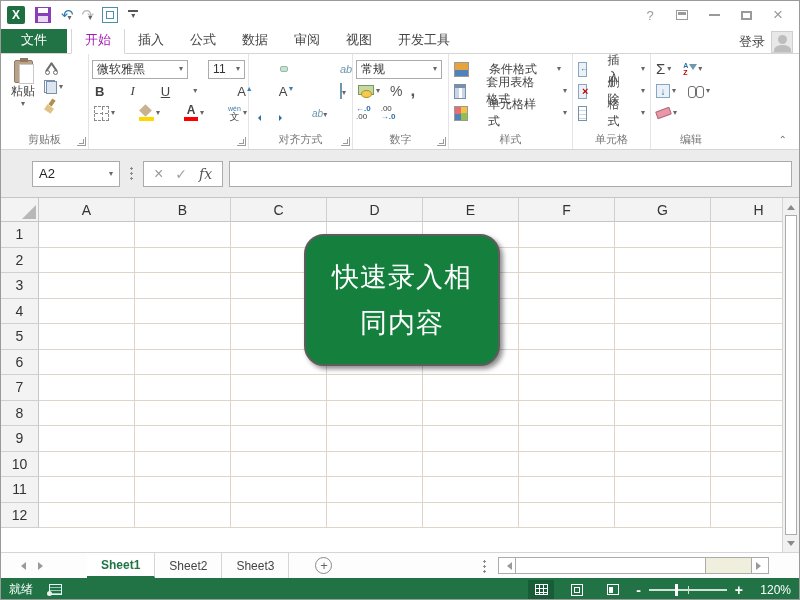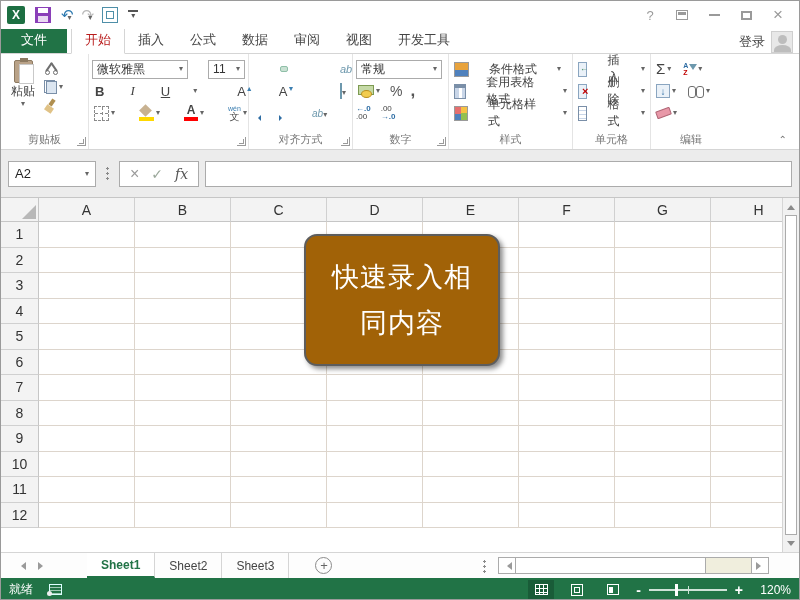--- a/index.html
+++ b/index.html
@@ -26,21 +26,21 @@
   .wc .dash { width:11px; border-top:2px solid #9a9a9a; }
   .wc .box { width:11px; height:9px; border:2px solid #9a9a9a; }
   .wc .ribbox { width:12px; height:10px; border:1px solid #9a9a9a; position:relative; }
   .wc .ribbox:before { content:""; position:absolute; left:1px; right:1px; top:1px; height:3px; background:#9a9a9a; }
   .wc.close { font-size:17px; }
 
   
   .tabrow { height:25px; display:flex; align-items:flex-end; background:#fff; border-bottom:1px solid #d5d5d5; }
   .rtab { padding:3px 13px 4px; font-size:13px; color:#444; cursor:default; }
   .rtab.file { background:#217346; color:#fff; padding:4px 20px; margin-right:4px; }
-  .rtab.active { color:#b91c1c; background:#fff; border:1px solid #d5d5d5; border-bottom:1px solid #fff; margin-bottom:-1px; }
+  .rtab.active { color:#a21caf; background:#fff; border:1px solid #d5d5d5; border-bottom:1px solid #fff; margin-bottom:-1px; }
   .signin { margin-left:auto; display:flex; align-items:center; gap:6px; padding-right:6px; font-size:13px; color:#444; }
   .avatar { width:22px; height:22px; background:#e8e8e8; border:1px solid #cfcfcf; position:relative; overflow:hidden; }
   .avatar:before { content:""; position:absolute; left:6px; top:3px; width:9px; height:9px; border-radius:50%; background:#bdbdbd; }
   .avatar:after { content:""; position:absolute; left:2px; top:13px; width:17px; height:10px; border-radius:50% 50% 0 0; background:#bdbdbd; }
 
   
   .ribbon { height:96px; background:#fff; border-bottom:1px solid #d5d5d5; display:flex; position:relative; font-size:12px; color:#444; }
   .rgroup { position:relative; border-right:1px solid #e4e4e4; padding:4px 3px 17px; flex:0 0 auto; }
   .rgroup-label { position:absolute; bottom:2px; left:0; right:0; text-align:center; font-size:11px; color:#777; }
   .launcher { position:absolute; right:2px; bottom:3px; width:9px; height:9px; border-right:1px solid #9a9a9a; border-bottom:1px solid #9a9a9a; }
@@ -130,21 +130,21 @@
   .funnel { width:0; height:0; border:4px solid transparent; border-top:6px solid #6d98ad; }
   .filldown { width:14px; height:14px; border:1px solid #8aa5c0; color:#2e6da4; font-size:10px; display:flex; align-items:center; justify-content:center; background:#eaf1f8; }
   .binoc { width:16px; height:11px; position:relative; }
   .binoc:before, .binoc:after { content:""; position:absolute; top:0; width:6px; height:10px; border:1.5px solid #6f6f6f; border-radius:3px; }
   .binoc:before { left:0; } .binoc:after { right:0; }
   .eraser { width:15px; height:8px; background:#e898a8; border:1px solid #b06575; transform:rotate(-20deg); border-radius:1px; }
   .collapse { position:absolute; right:12px; bottom:4px; color:#777; font-size:10px; }
 
   
   .fbar { height:47px; background:#ececec; display:flex; align-items:center; padding:0 7px; gap:6px; }
-  .namebox { width:88px; height:26px; background:#fff; border:1px solid #ababab; display:flex; align-items:center; padding:0 6px; font-size:13px; color:#222; }
+  .namebox { width:88px; height:26px; background:#fff; border:1px solid #ababab; display:flex; align-items:center; padding:0 6px; font-size:13px; color:#222;margin-left:24px; }
   .namebox .caret { margin-left:auto; }
   .vdots { width:3px; height:16px; background:radial-gradient(circle 1.2px, #8a8a8a 1.2px, transparent 1.3px); background-size:3px 5px; margin:0 4px; }
   .fx-cluster { height:26px; background:#fff; border:1px solid #ababab; display:flex; align-items:center; gap:12px; padding:0 10px; }
   .fx-x { color:#9a9a9a; font-size:16px; } .fx-ok { color:#9aa79a; font-size:14px; }
   .fx-fx { font-family:"DejaVu Serif","Liberation Serif",serif; font-style:italic; font-size:14px; color:#555; }
   .finput { flex:1; height:26px; background:#fff; border:1px solid #ababab; padding:0 6px; font-size:13px; }
 
   
   .gridwrap { position:relative; height:355px; background:#fff; overflow:hidden; border-top:1px solid #c6c6c6; }
   .colheads { display:flex; height:24px; }
@@ -590,21 +590,21 @@
           <div class="cell"></div>
           <div class="cell"></div>
           <div class="cell"></div>
           <div class="cell"></div>
           <div class="cell"></div>
           <div class="cell"></div>
           <div class="cell"></div>
         </div>
       </div>
 
-    <div class="callout" id="callout" style="background: #a16207;">
+    <div class="callout" id="callout" style="background: #15803d; border-radius: 20px;">
       <span>快速录入相</span>
       <span>同内容</span>
     </div>
 
     <div class="vscroll">
       <span class="varrow">
           <i class="tri-up"></i>
         </span>
       <span class="vthumb"></span>
       <span class="varrow">

